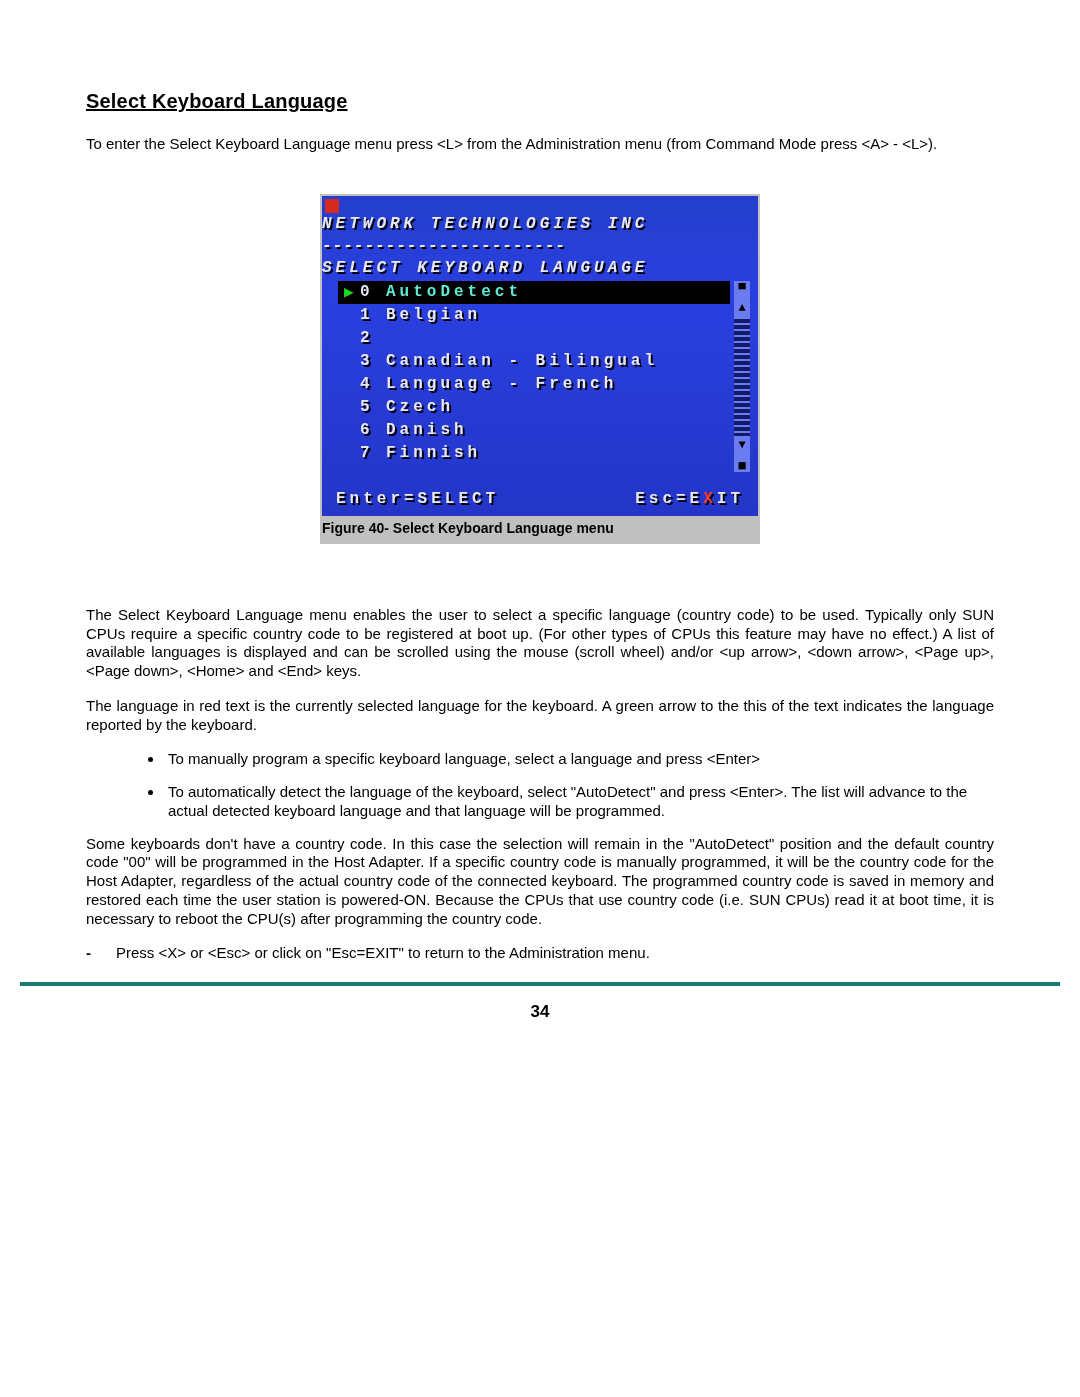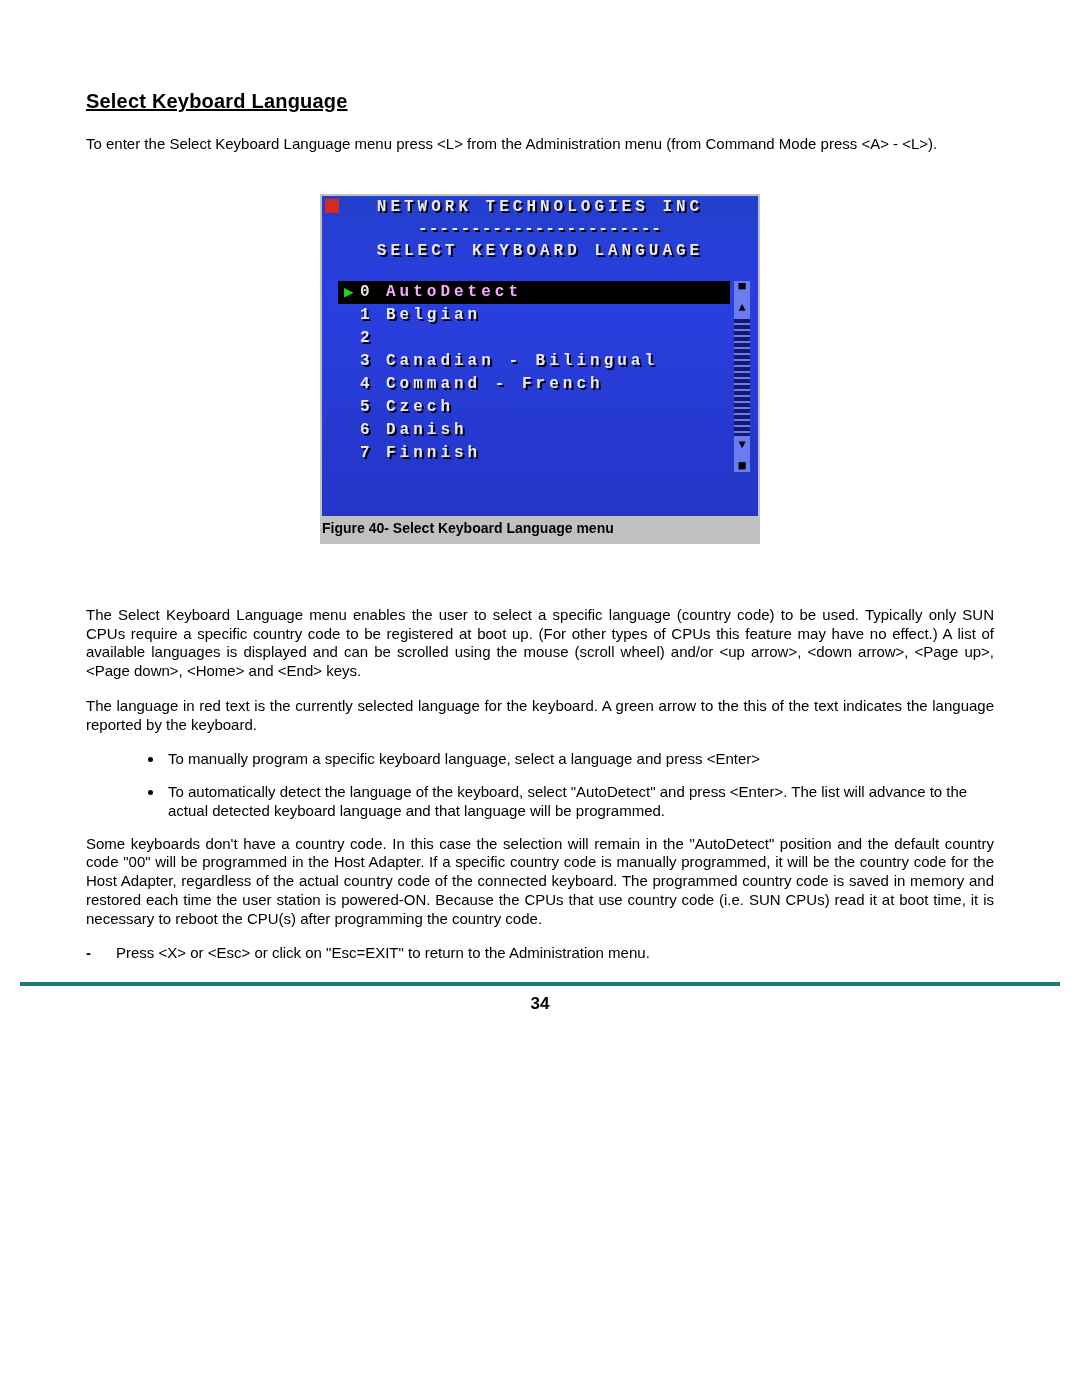--- a/index.html
+++ b/index.html
@@ -74,24 +74,24 @@
     font-weight: bold;
     overflow: hidden;
   }
   .crt .corner {
     position: absolute;
     top: 3px; left: 3px;
     width: 14px; height: 14px;
     background: #d62a1f;
   }
   .crt .hdr {
-    text-align: center;
-    padding-top: 0;
+    padding-top: 17px;
     line-height: 22px;
     text-shadow: 2px 2px 0 #000;
+    font-style: italic;
   }
   .crt .dashes {
     letter-spacing: 1px;
   }
   .crt .list-area {
     position: absolute;
     left: 16px;
     right: 28px;
     top: 85px;
     bottom: 44px;
@@ -108,21 +108,21 @@
   }
   .crt .arrow {
     width: 16px;
     color: #1bd61b;
     display: inline-block;
   }
   .crt .num {
     width: 26px;
     display: inline-block;
   }
-  .crt .row.sel .name { color: #f0abfc; }
+  .crt .row.sel .name { color: #5eead4; }
   .crt .row .name { flex: 1; }
 
   .crt .scrollbar {
     position: absolute;
     right: 8px;
     top: 85px;
     bottom: 44px;
     width: 16px;
     background: #141a6a;
     display: flex;
@@ -169,21 +169,21 @@
     position: absolute;
     left: 20px;
     right: 20px;
     bottom: 46px;
     height: 4px;
     background: #1a7b70;
   }
   .page-num {
     position: absolute;
     left: 0; right: 0;
-    bottom: 18px;
+    bottom: 10px;
     text-align: center;
     font-size: 17px;
     font-weight: bold;
   }
 </style>
 </head>
 <body>
 
 <div class="page">
 
@@ -216,21 +216,21 @@
           <span class="num">2</span>
         </div>
         <div class="row">
           <span class="arrow"></span>
           <span class="num">3</span>
           <span class="name">Canadian - Bilingual</span>
         </div>
         <div class="row">
           <span class="arrow"></span>
           <span class="num">4</span>
-          <span class="name">Command - French</span>
+          <span class="name">Language - French</span>
         </div>
         <div class="row">
           <span class="arrow"></span>
           <span class="num">5</span>
           <span class="name">Czech</span>
         </div>
         <div class="row">
           <span class="arrow"></span>
           <span class="num">6</span>
           <span class="name">Danish</span>
@@ -243,20 +243,26 @@
       </div>
 
       <div class="scrollbar">
         <div class="cap">▀</div>
         <div class="arrowbtn">▲</div>
         <div class="track"></div>
         <div class="arrowbtn">▼</div>
         <div class="cap">▄</div>
       </div>
 
+      <div class="footer">
+        <span>Enter=SELECT</span>
+        <span>
+          <span>Esc=E</span><span class="x">X</span><span>IT</span>
+        </span>
+      </div>
     </div>
     <div class="fig-caption">Figure 40- Select Keyboard Language menu</div>
   </div>
 
   <div style="height:50px"></div>
 
   <p class="body justify">The Select Keyboard Language menu enables the user to select a specific language (country code) to be used.   Typically only SUN CPUs require a specific country code to be registered at boot up. (For other types of CPUs this feature may have no effect.) A list of available languages is displayed and can be scrolled using the mouse (scroll wheel) and/or &lt;up arrow&gt;,  &lt;down arrow&gt;, &lt;Page up&gt;, &lt;Page down&gt;, &lt;Home&gt; and &lt;End&gt; keys.</p>
 
   <p class="body justify">The language in red text is the currently selected language for the keyboard.    A green arrow to the this of the text indicates the language reported by the keyboard.</p>
 

